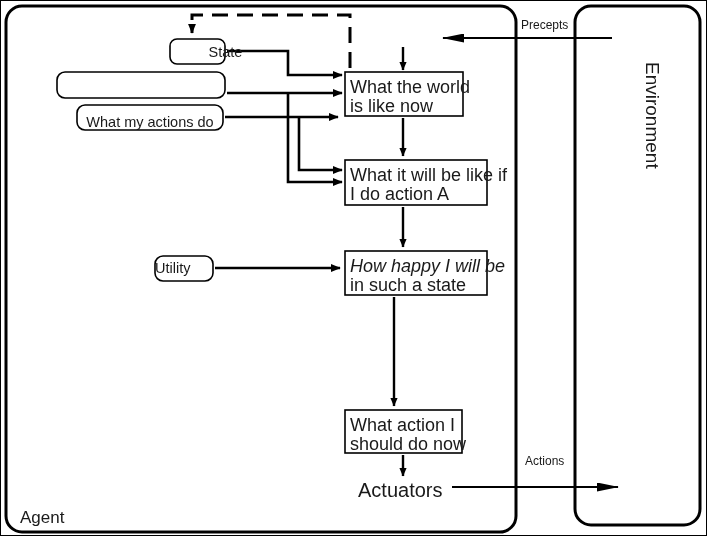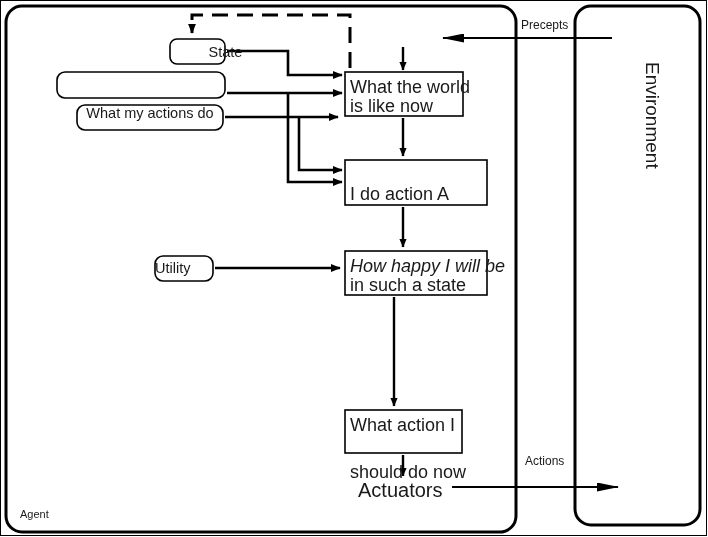--- a/index.html
+++ b/index.html
@@ -40,21 +40,21 @@
     font-size: 14.5px;
     text-align: center;
   }
   .bigtext {
     font-size: 20px;
   }
   .smalltext {
     font-size: 12px;
   }
   .agenttext {
-    font-size: 11px;
+    font-size: 17px;
   }
   .envtext {
     font-size: 19px;
     transform-origin: left top;
     transform: rotate(90deg);
   }
 </style>
 </head>
 <body>
 
@@ -120,37 +120,38 @@
     <path d="M394,297 L394,406" fill="none" stroke="#000000" stroke-width="2.4" marker-end="url(#ah-sm)"></path>
 
     <path d="M403,455 L403,476" fill="none" stroke="#000000" stroke-width="2.4" marker-end="url(#ah-sm)"></path>
 
     <path d="M452,487 L618,487" fill="none" stroke="#000000" stroke-width="2" marker-end="url(#ah-long)"></path>
   </svg>
 
   <div class="lbl pilltext" style="left:170px; top:43px; width:55px;margin-left:28px;">State</div>
 
 
-  <div class="lbl pilltext" style="left:77px; top:104px; width:146px;">What my actions do</div>
+  <div class="lbl pilltext" style="left:77px; top:113px; width:146px;">What my actions do</div>
 
   <div class="lbl pilltext" style="left:155px; top:259px; width:34px;">Utility</div>
 
 
   <div class="lbl bigtext" style="left:358px; top:478px;">Actuators</div>
 
   <div class="lbl boxtext" style="left:350px; top:76px;">What the world</div>
   <div class="lbl boxtext" style="left:350px; top:95px;">is like now</div>
 
+  <div class="lbl boxtext" style="left:350px; top:164px;">What it will be like if</div>
   <div class="lbl boxtext" style="left:350px; top:183px;">I do action A</div>
 
   <div class="lbl boxtext" style="left:350px; top:255px;font-style:italic;">How happy I will be</div>
   <div class="lbl boxtext" style="left:350px; top:274px;">in such a state</div>
 
   <div class="lbl boxtext" style="left:350px; top:414px;">What action I</div>
-  <div class="lbl boxtext" style="left:350px; top:433px;margin-top:28px;">should do now</div>
+  <div class="lbl boxtext" style="left:350px; top:433px;">should do now</div>
 
   <div class="lbl smalltext" style="left:521px; top:18px;">Precepts</div>
 
   <div class="lbl smalltext" style="left:525px; top:454px;">Actions</div>
 
   <div class="lbl agenttext" style="left:20px; top:507px;">Agent</div>
 
   <div class="lbl envtext" style="left:664px; top:62px;">Environment</div>
 
 </div>

